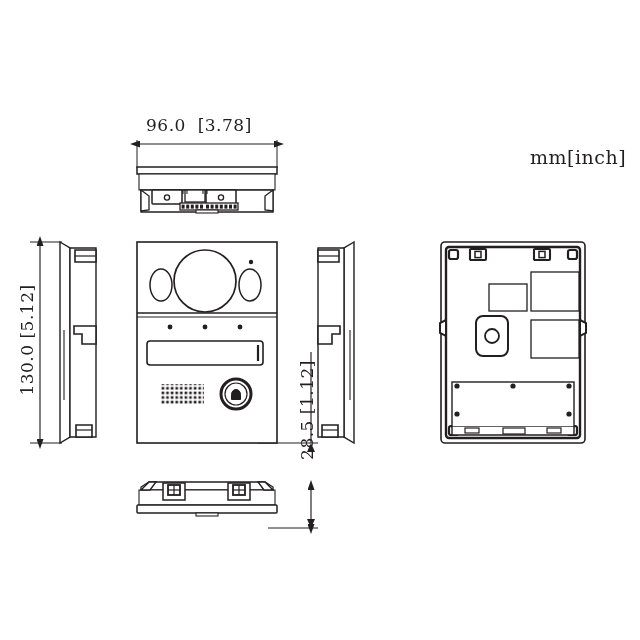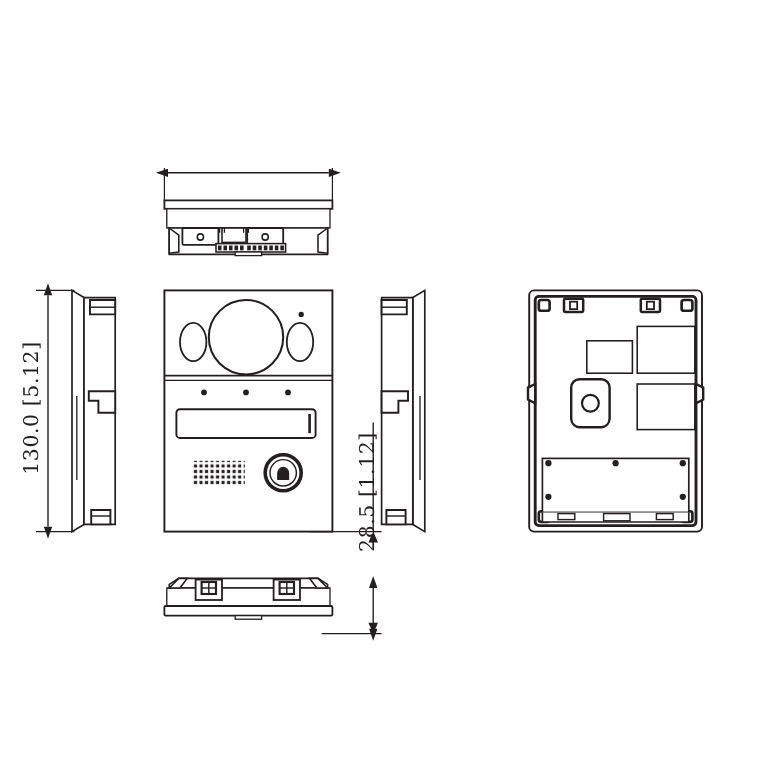--- a/index.html
+++ b/index.html
@@ -13,20 +13,22 @@
       transform:rotate(-90deg);transform-origin:center center;width:130px;text-align:center;}
   #dim-depth-label{left:242px;top:400px;font-size:17px;
       transform:rotate(-90deg);transform-origin:center center;width:130px;text-align:center;}
   svg{position:absolute;left:0;top:0;}
 </style>
 </head>
 <body>
 
 <div id="sheet">
 
+  <div class="lbl" id="unit-label">mm[inch]</div>
+  <div class="lbl" id="dim-width-label">96.0  [3.78]</div>
   <div class="lbl" id="dim-height-label">130.0 [5.12]</div>
   <div class="lbl" id="dim-depth-label">28.5 [1.12]</div>
 
   <svg width="640" height="640" viewBox="0 0 640 640">
     <defs>
       <marker id="arrL" markerWidth="11" markerHeight="7" refX="10" refY="3.5" orient="auto" markerUnits="userSpaceOnUse">
         <path d="M10,0 L10,7 L0,3.5 z" fill="#231f20"></path>
       </marker>
       <marker id="arrR" markerWidth="11" markerHeight="7" refX="1" refY="3.5" orient="auto" markerUnits="userSpaceOnUse">
         <path d="M1,0 L1,7 L11,3.5 z" fill="#231f20"></path>

